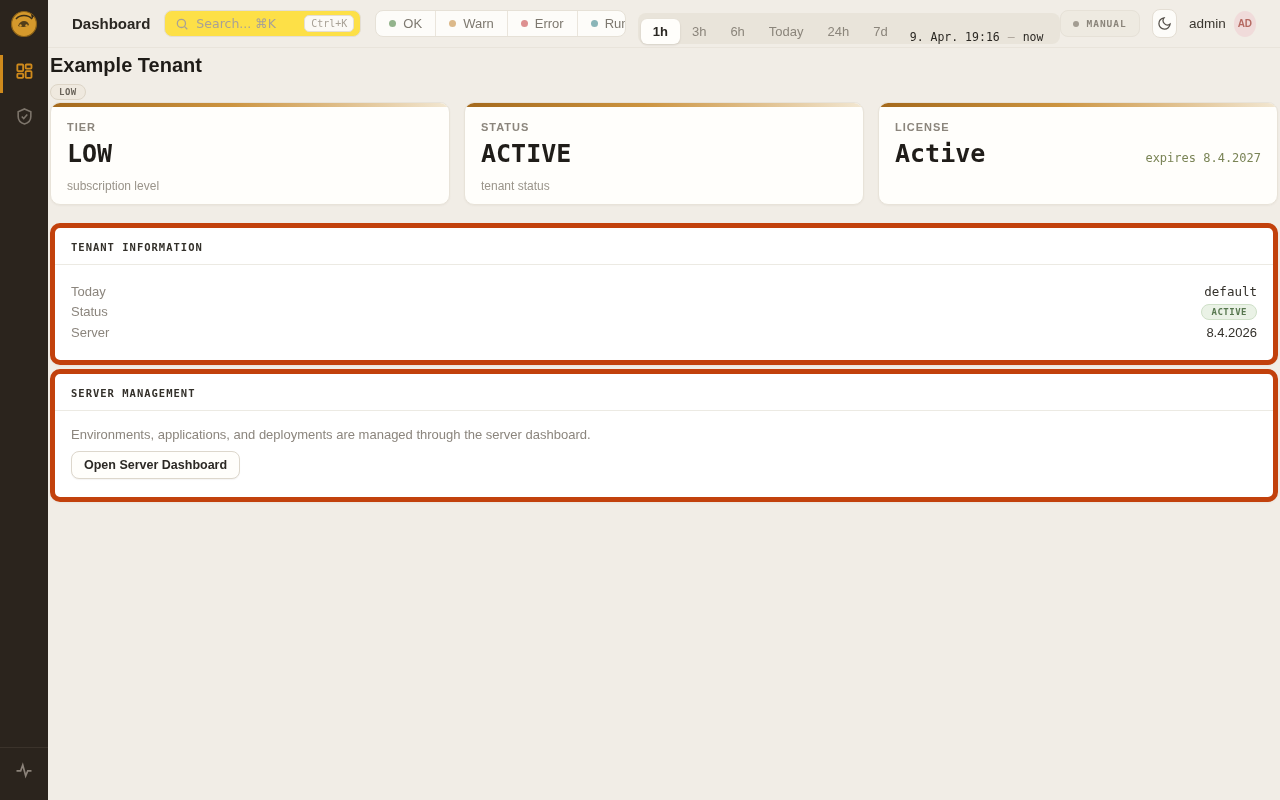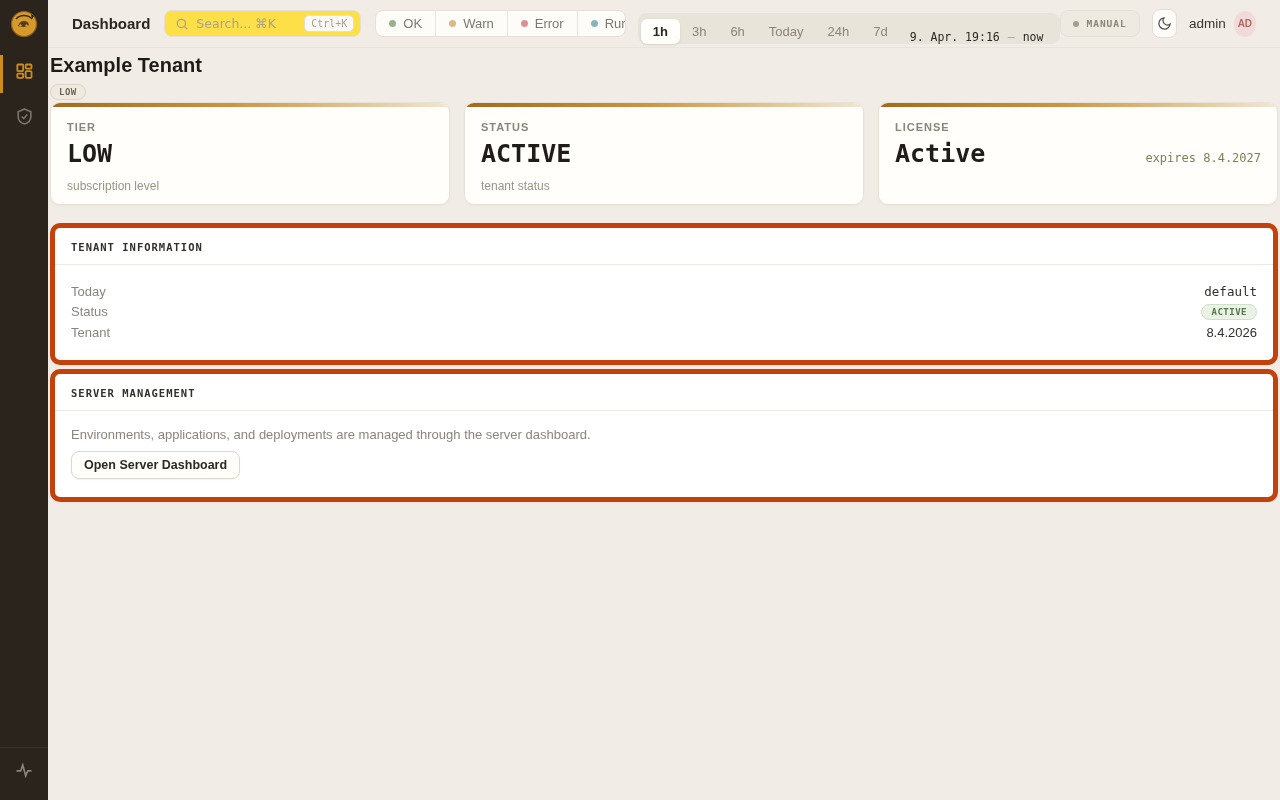--- a/index.html
+++ b/index.html
@@ -360,21 +360,21 @@
         <div class="panel-body">
           <div class="info-row">
             <span class="info-label">Today</span>
             <span class="info-value-mono">default</span>
           </div>
           <div class="info-row">
             <span class="info-label">Status</span>
             <span class="status-pill">ACTIVE</span>
           </div>
           <div class="info-row">
-            <span class="info-label">Tenant</span>
+            <span class="info-label">Server</span>
             <span class="info-value-text">8.4.2026</span>
           </div>
         </div>
       </section>
 
       <section class="panel">
         <div class="panel-header">SERVER MANAGEMENT</div>
         <div class="panel-body">
           <div class="mgmt-desc">Environments, applications, and deployments are managed through the server dashboard.</div>
           <button class="mgmt-btn">Open Server Dashboard</button>

